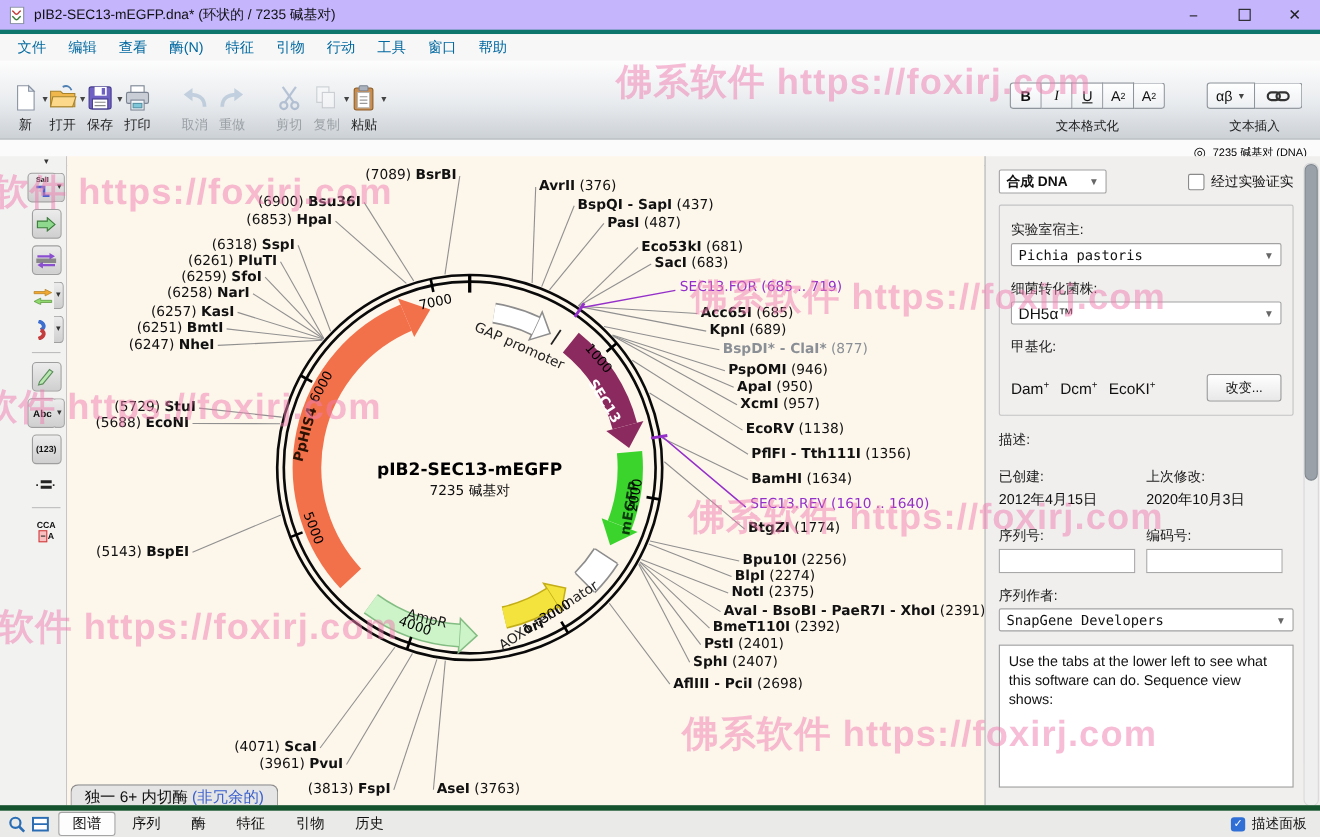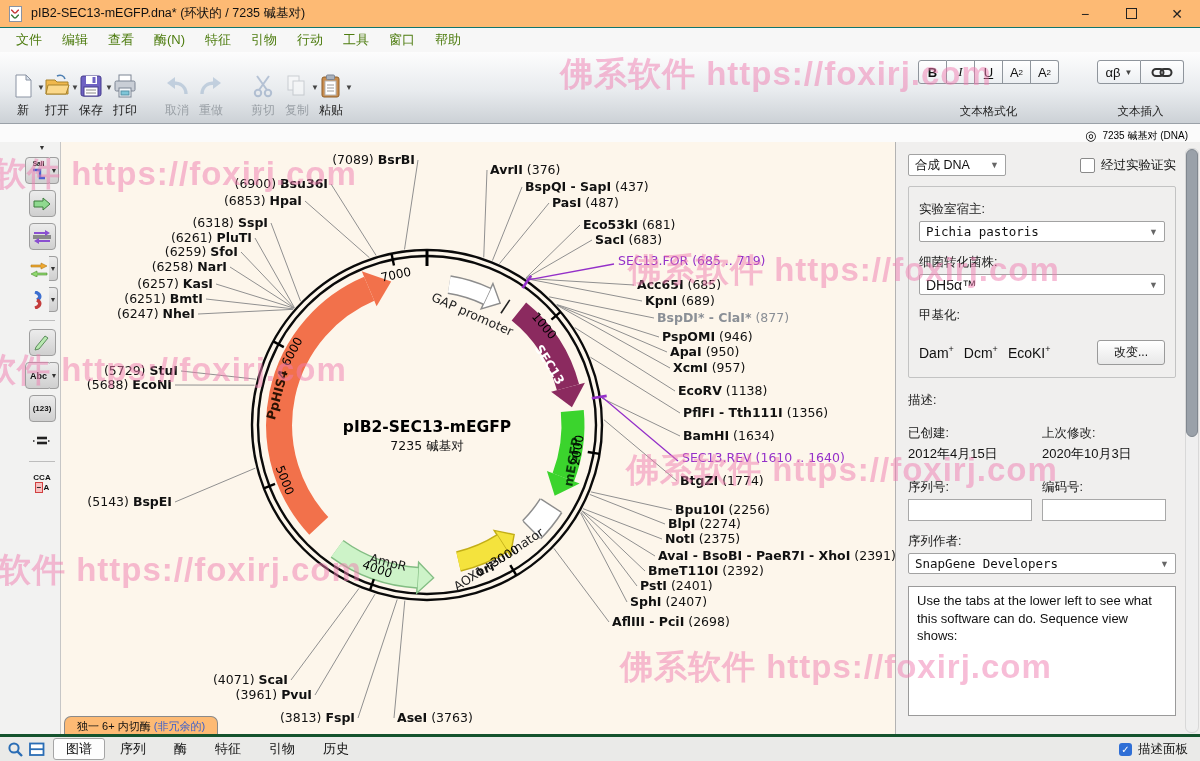--- a/index.html
+++ b/index.html
@@ -1,27 +1,27 @@
 <!DOCTYPE html>
 <html><head>
 <meta charset="utf-8">
 <style>
   html,body{margin:0;padding:0;}
   body{width:1200px;height:761px;overflow:hidden;position:relative;background:#f2f2f2;
        font-family:"Liberation Sans","DejaVu Sans",sans-serif;-webkit-font-smoothing:antialiased;}
   
-  .titlebar{height:27px;background:#fdba74;display:flex;align-items:center;padding-left:8px;border-bottom:1px solid #0f766e;}
+  .titlebar{height:27px;background:#c4b5fd;display:flex;align-items:center;padding-left:8px;border-bottom:4px solid #0f766e;}
   .titlebar .appicon{width:16px;height:16px;margin-right:7px;}
   .titlebar .ttext{font-size:12.5px;color:#111;}
   .wctrls{margin-left:auto;display:flex;height:100%;}
   .wctrl{width:46px;display:flex;align-items:center;justify-content:center;font-size:14px;color:#222;}
   .wctrl .sq{width:9px;height:9px;border:1.4px solid #222;display:inline-block;}
   
   .menubar{height:24px;background:#f7f7f7;display:flex;align-items:center;padding-left:6px;}
-  .menubar span{font-size:13px;color:#4d7c0f;padding:2px 10px;text-align:right;}
+  .menubar span{font-size:13px;color:#0369a1;padding:2px 10px;text-align:right;}
   
   .toolbar{height:67px;background:linear-gradient(#fdfdfd,#e8ebee 55%,#ccd1d6);border-bottom:1px solid #9aa1a8;
            display:flex;align-items:flex-end;padding:0 6px 4px 6px;}
   .tbtn{display:flex;flex-direction:column;align-items:center;margin:0 2px;position:relative;}
   .tbtn .ic{width:30px;height:30px;display:flex;align-items:center;justify-content:center;}
   .tbtn .cap{font-size:12px;color:#222;margin-top:1px;white-space:nowrap;}
   .tbtn.dis .ic{opacity:.42;filter:grayscale(35%);}
   .tbtn.dis .cap{color:#9aa0a6;}
   .tbtn .dd{position:absolute;right:-7px;top:12px;font-size:8px;color:#444;}
   .tbgap{width:18px;}
@@ -29,51 +29,51 @@
   .tgroup{display:flex;flex-direction:column;align-items:center;}
   .seg{display:flex;}
   .seg .sbtn{width:27px;height:22px;background:linear-gradient(#ffffff,#eceff2);border:1px solid #8f959c;border-left:none;
              display:flex;align-items:center;justify-content:center;font-size:13px;color:#111;}
   .seg .sbtn:first-child{border-left:1px solid #8f959c;border-radius:3px 0 0 3px;}
   .seg .sbtn:last-child{border-radius:0 3px 3px 0;}
   .sbtn.b{font-weight:bold;}
   .sbtn.i{font-style:italic;font-family:"Liberation Serif",serif;}
   .sbtn.u{text-decoration:underline;}
   .sbtn sup,.sbtn sub{font-size:8px;}
-  .gcap{font-size:11.5px;color:#222;margin-top:20px;}
+  .gcap{font-size:11.5px;color:#222;margin-top:8px;}
   .insg .sbtn{width:42px;}
   .insg .sbtn .dd2{font-size:8px;color:#444;margin-left:4px;}
   
   .statusbar{height:23px;background:#fbfbfb;border-bottom:1px solid #8e8e8e;display:flex;align-items:center;justify-content:flex-end;padding-right:12px;}
   .statusbar .tgt{font-size:13px;margin-right:6px;color:#000;}
   .statusbar .stext{font-size:10px;font-weight:400;color:#000;}
   
   .main{position:absolute;top:142px;left:0;right:0;bottom:24px;display:flex;}
   .sidebar{width:36px;background:#f2f2f1;border-right:1px solid #c6c6c6;display:flex;flex-direction:column;align-items:center;padding-top:2px;padding-left:24px;}
   .sb-chev{font-size:7px;color:#333;margin-bottom:3px;}
   .sbt{display:flex;align-items:stretch;margin:3px 0;}
   .sbt .core{width:25px;height:25px;background:linear-gradient(#ececec,#cfcfcf);border:1px solid #9e9e9e;border-radius:4px;
              display:flex;align-items:center;justify-content:center;flex-direction:column;}
   .sbt .ddstrip{width:8px;display:flex;align-items:center;justify-content:center;font-size:7px;color:#333;
                 background:linear-gradient(#ececec,#cfcfcf);border:1px solid #9e9e9e;border-left:none;border-radius:0 4px 4px 0;margin-left:-2px;}
   .sbt.flat .core{background:none;border:none;}
   .sb-sep{width:26px;border-top:1px solid #bdbdbd;margin:5px 0;}
   .sb-small{font-size:6.5px;font-weight:bold;color:#111;line-height:1;}
   .mapwrap{flex:1;position:relative;background:#fdf6eb;overflow:hidden;}
   #plasmid{position:absolute;inset:0;}
-  .enz-tab{position:absolute;left:3px;bottom:0;background:#fdba74;border:1px solid #8a8a8a;border-bottom:none;
-           border-radius:7px 7px 0 0;padding:2px 12px 3px 12px;font-size:11px;color:#111;}
+  .enz-tab{position:absolute;left:3px;bottom:0;background:#e5e5e5;border:1px solid #8a8a8a;border-bottom:none;
+           border-radius:7px 7px 0 0;padding:2px 12px 3px 12px;font-size:14px;color:#111;}
   .enz-tab .note{color:#3a5fcd;}
   
   .panel{width:305px;background:#f0efee;border-left:1px solid #b3b3b3;position:relative;padding:12px 24px 0 12px;box-sizing:border-box;overflow:hidden;}
   .p-row1{display:flex;align-items:center;justify-content:space-between;margin-bottom:10px;}
   .combo{background:#fff;border:1px solid #a2a2a2;border-radius:2px;height:21px;display:flex;align-items:center;
          padding:0 6px;font-size:12.5px;color:#111;justify-content:space-between;}
   .combo .chev{color:#666;font-size:9px;margin-left:8px;}
-  .combo.sm{width:84px;height:20px;}
+  .combo.sm{width:84px;height:20px;font-weight:bold;}
   .combo.mono span:first-child{font-family:"DejaVu Sans Mono","Liberation Mono",monospace;font-size:12.5px;}
   .combo.full{width:100%;box-sizing:border-box;margin:3px 0 12px 0;gap:16px;}
   .chk{display:flex;align-items:center;font-size:12.5px;color:#111;gap:6px;}
   .chk .box{width:13px;height:13px;background:#fff;border:1px solid #8a8a8a;border-radius:2px;display:inline-block;}
   .groupbox{border:1px solid #c3c3c3;border-radius:2px;padding:8px 10px 12px 10px;margin-bottom:14px;}
   .lbl{font-size:12.5px;color:#1a1a1a;margin:6px 0 3px 0;}
   .meth-row{display:flex;align-items:center;justify-content:space-between;margin-top:16px;}
   .meth{font-size:14px;color:#111;}
   .meth sup{font-size:9px;}
   .meth span{margin-right:10px;}
@@ -85,21 +85,21 @@
   .txtbox .b{font-weight:bold;font-size:13.5px;}
   .txtbox.desc{min-height:68px;}
   .txtbox.comments{height:118px;}
   .two-col{display:flex;margin-top:10px;}
   .two-col>div{width:50%;}
   .two-col .val{font-size:13px;color:#111;}
   .two-col input{width:118px;height:18px;border:1px solid #a8a8a8;background:#fff;}
   .vscroll{position:absolute;top:6px;right:1px;bottom:4px;width:12px;background:#efefef;border:1px solid #d8d8d8;border-radius:6px;}
   .vthumb{position:absolute;top:0;left:0;right:0;height:286px;background:#9aa1a9;border:1px solid #80878f;border-radius:6px;}
   
-  .tabbar{position:absolute;left:0;right:0;bottom:0;height:24px;background:#eaeae8;border-top:3px solid #14532d;
+  .tabbar{position:absolute;left:0;right:0;bottom:0;height:24px;background:#eaeae8;border-top:5px solid #14532d;
           display:flex;align-items:center;padding-left:4px;text-align:center;}
   .tabbar .ticon{width:22px;display:flex;justify-content:center;}
   .tab{font-size:13px;color:#111;padding:2px 13px;margin:0 1px;}
   .tab.active{background:#fdfdfd;border:1px solid #a5a5a5;border-radius:3px;padding:1px 12px;}
   .tb-rightcap{margin-left:auto;display:flex;align-items:center;gap:6px;padding-right:12px;font-size:12.5px;color:#111;}
   .chk-on{width:13px;height:13px;background:#2f6fd6;border-radius:3px;display:inline-flex;align-items:center;justify-content:center;color:#fff;font-size:10px;}
   
   text{font-family:"DejaVu Sans","Liberation Sans",sans-serif;}
   .en{font-weight:bold;}
   .map-title{font-size:15.5px;font-weight:bold;fill:#000;}

